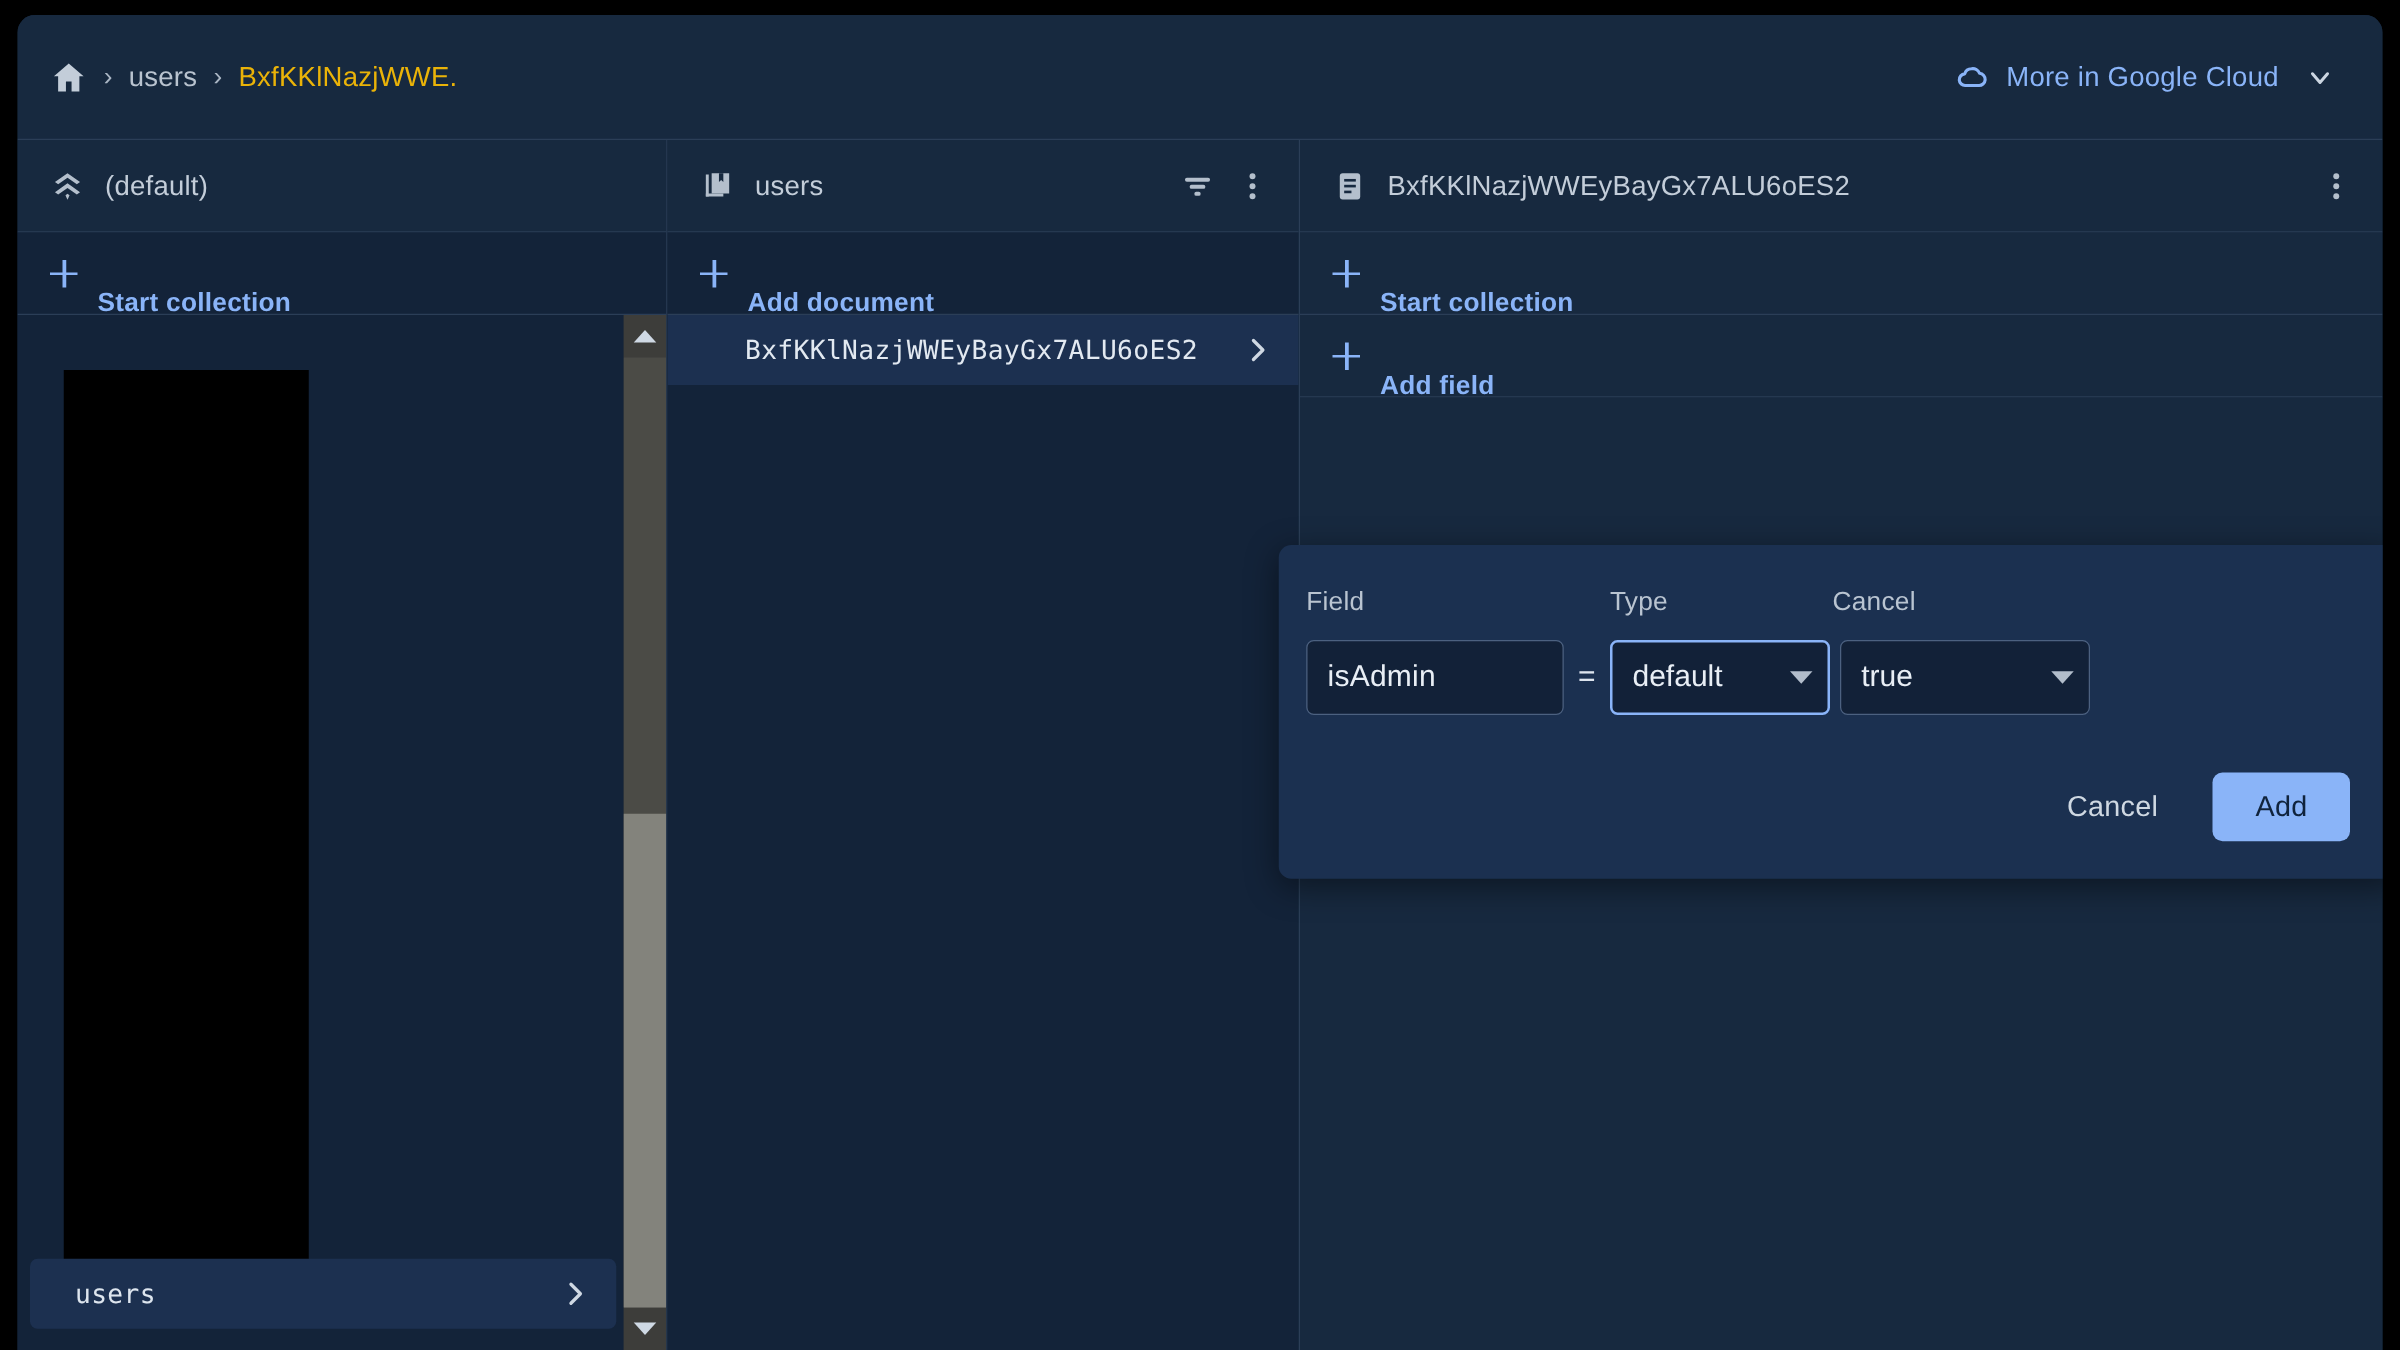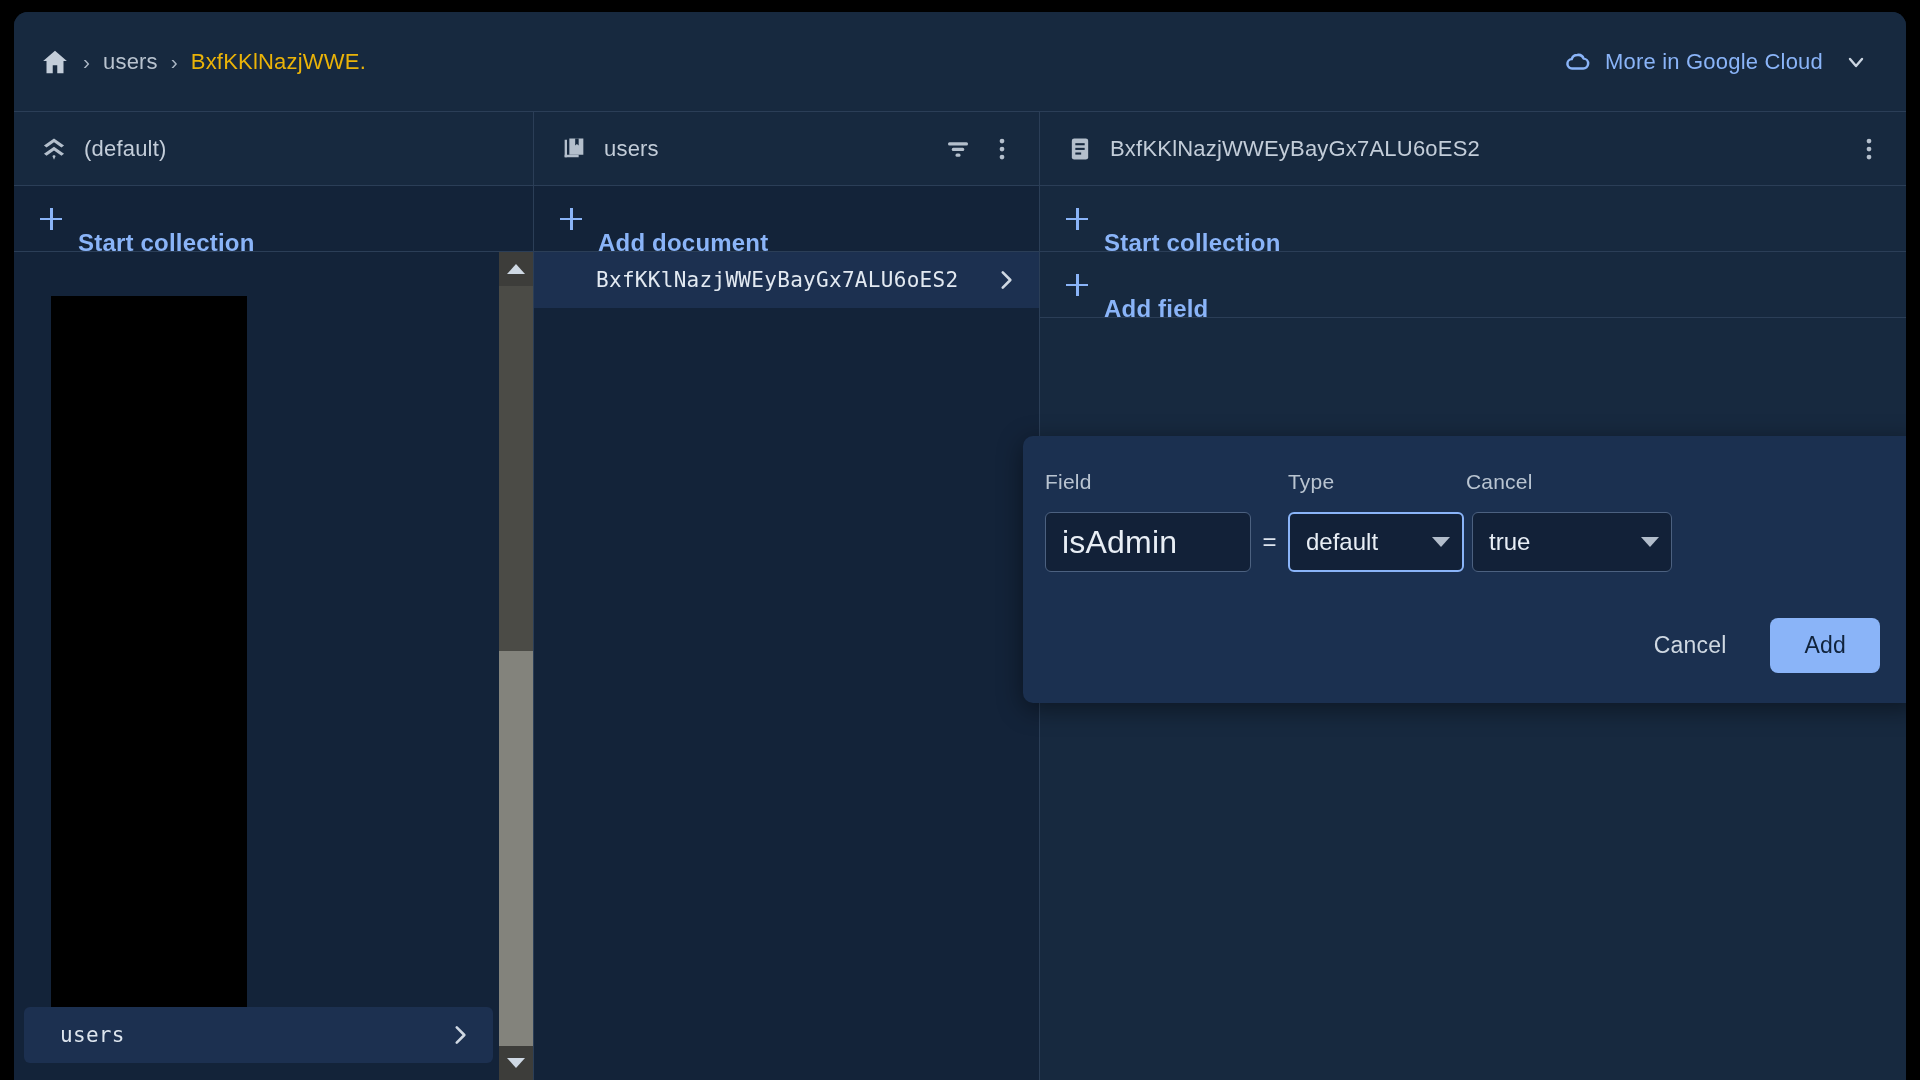--- a/index.html
+++ b/index.html
@@ -151,21 +151,21 @@
   .plus::before, .plus::after {
     content: "";
     position: absolute;
     background: #8ab4f8;
   }
   .plus::before { left: 0; right: 0; top: 10px; height: 2.5px; }
   .plus::after  { top: 0; bottom: 0; left: 10px; width: 2.5px; }
 
   .action-link .label {
     color: #8ab4f8;
-    font-size: 24px;
+    font-size: 21px;
     font-weight: 700;
     letter-spacing: .2px;
     margin-top: 48px;
   }
 
   
   .list-body {
     flex: 1;
     min-height: 0;
     position: relative;
@@ -306,21 +306,21 @@
 
   .tf {
     height: 60px;
     border: 1px solid #4c6180;
     border-radius: 6px;
     background: #122138;
     display: flex;
     align-items: center;
     padding: 0 16px;
     color: #e8eef5;
-    font-size: 32px;
+    font-size: 24px;
     letter-spacing: .2px;
   }
 
   .tf-field { width: 206px; }
 
   .eq {
     width: 37px;
     text-align: center;
     font-size: 24px;
     color: #dde4ee;

